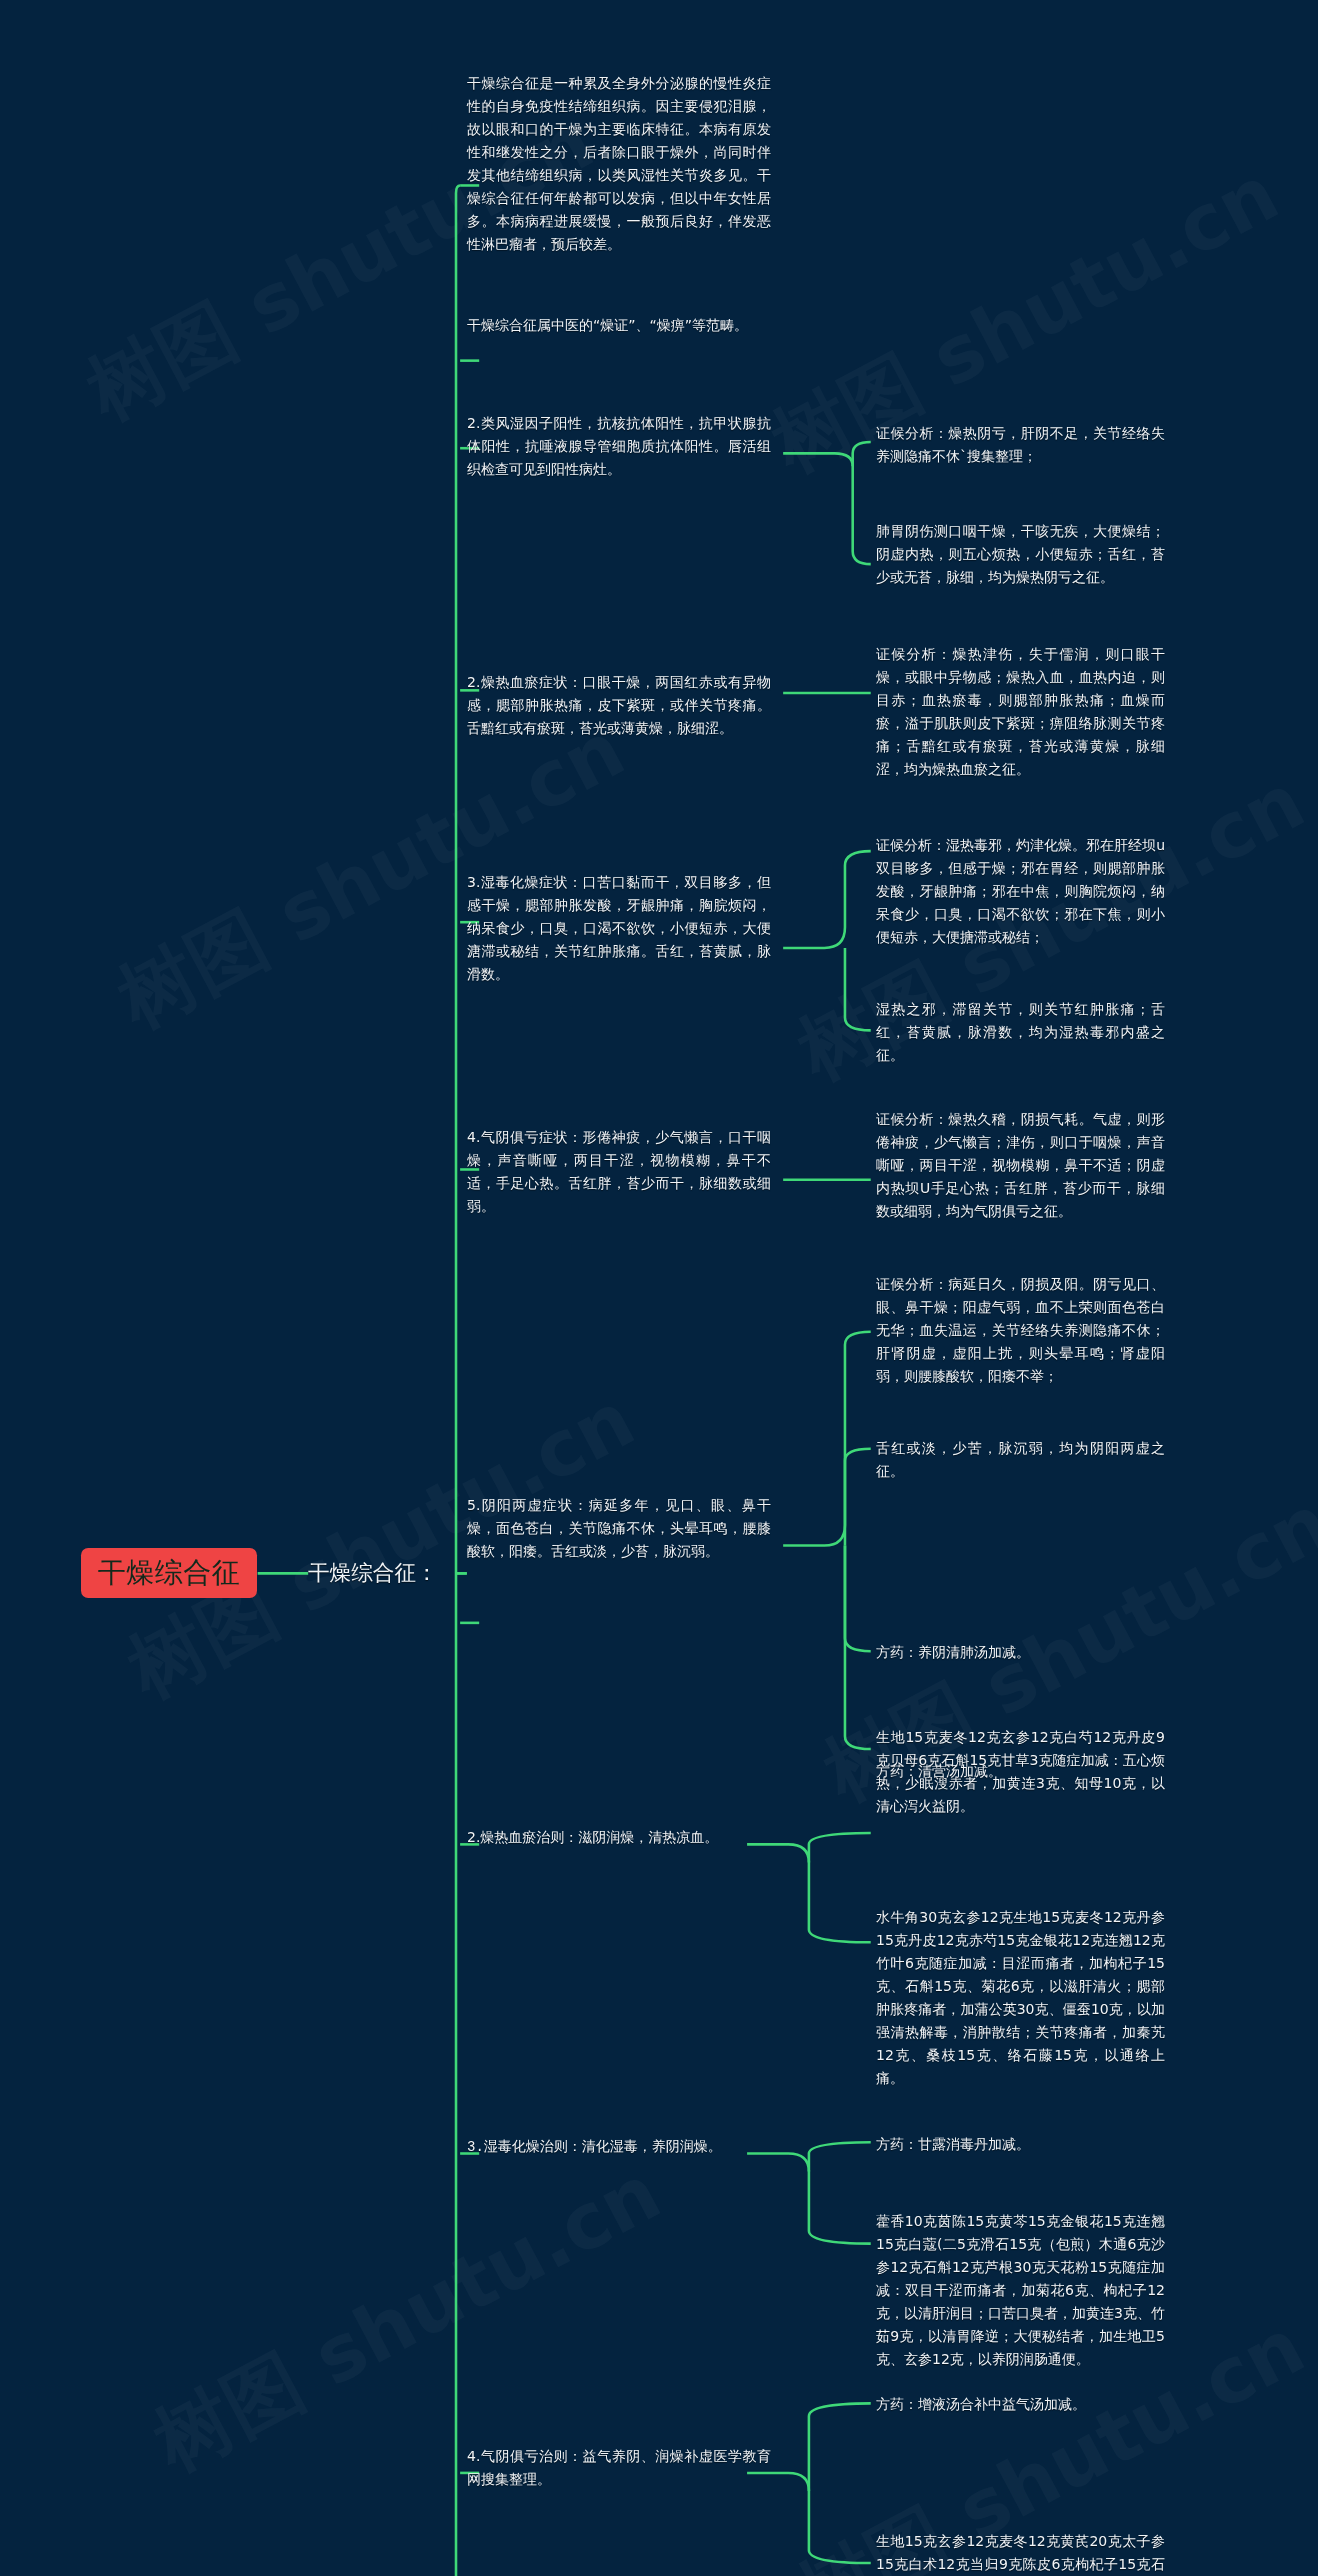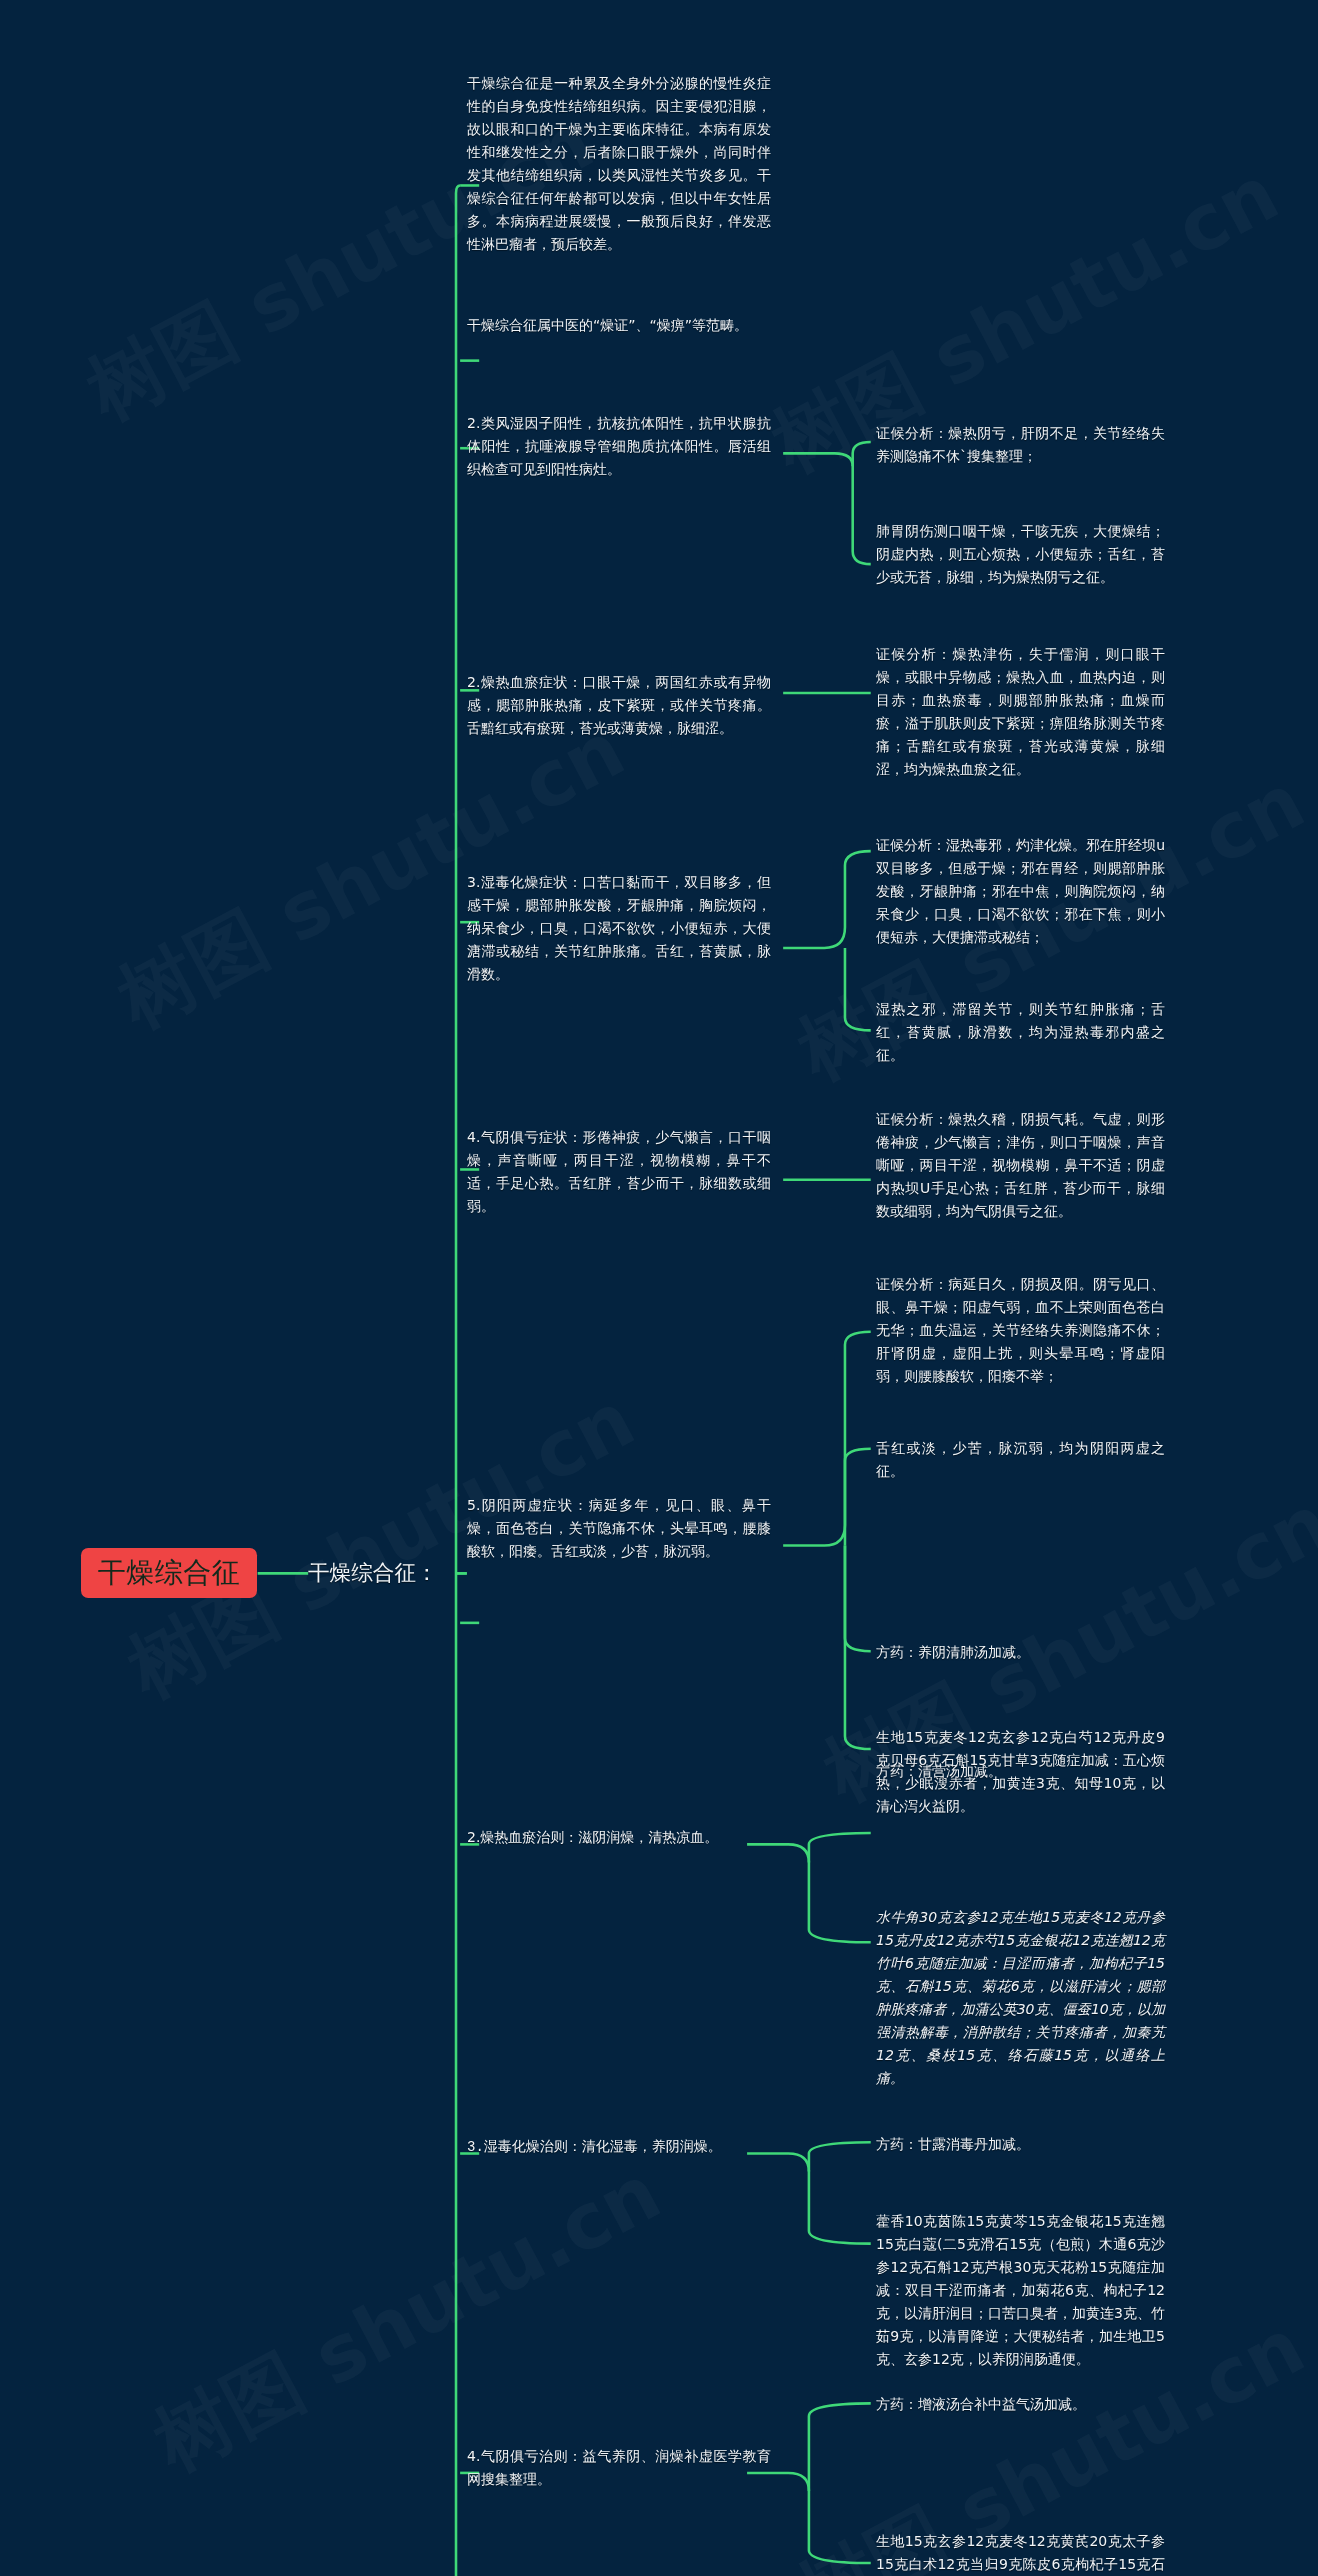--- a/index.html
+++ b/index.html
@@ -176,20 +176,20 @@
   <div class="l4-node" style="top:520px;">肺胃阴伤测口咽干燥，干咳无疾，大便燥结；阴虚内热，则五心烦热，小便短赤；舌红，苔少或无苔，脉细，均为燥热阴亏之征。</div>
   <div class="l4-node" style="top:643px;">证候分析：燥热津伤，失于儒润，则口眼干燥，或眼中异物感；燥热入血，血热内迫，则目赤；血热瘀毒，则腮部肿胀热痛；血燥而瘀，溢于肌肤则皮下紫斑；痹阻络脉测关节疼痛；舌黯红或有瘀斑，苔光或薄黄燥，脉细涩，均为燥热血瘀之征。</div>
   <div class="l4-node" style="top:834px;">证候分析：湿热毒邪，灼津化燥。邪在肝经坝u双目眵多，但感于燥；邪在胃经，则腮部肿胀发酸，牙龈肿痛；邪在中焦，则胸院烦闷，纳呆食少，口臭，口渴不欲饮；邪在下焦，则小便短赤，大便搪滞或秘结；</div>
   <div class="l4-node" style="top:1108px;">证候分析：燥热久稽，阴损气耗。气虚，则形倦神疲，少气懒言；津伤，则口于咽燥，声音嘶哑，两目干涩，视物模糊，鼻干不适；阴虚内热坝U手足心热；舌红胖，苔少而干，脉细数或细弱，均为气阴俱亏之征。</div>
   <div class="l4-node" style="top:998px;">湿热之邪，滞留关节，则关节红肿胀痛；舌红，苔黄腻，脉滑数，均为湿热毒邪内盛之征。</div>
   <div class="l4-node" style="top:1273px;">证候分析：病延日久，阴损及阳。阴亏见口、眼、鼻干燥；阳虚气弱，血不上荣则面色苍白无华；血失温运，关节经络失养测隐痛不休；肝肾阴虚，虚阳上扰，则头晕耳鸣；肾虚阳弱，则腰膝酸软，阳痿不举；</div>
   <div class="l4-node" style="top:1437px;">舌红或淡，少苦，脉沉弱，均为阴阳两虚之征。</div>
   <div class="l4-node" style="top:1641px;">方药：养阴清肺汤加减。</div>
   <div class="l4-node" style="top:1726px;">生地15克麦冬12克玄参12克白芍12克丹皮9克贝母6克石斛15克甘草3克随症加减：五心烦热，少眠溲赤者，加黄连3克、知母10克，以清心泻火益阴。</div>
   <div class="l4-node" style="top:1760px;">方药：清营汤加减。</div>
-  <div class="l4-node" style="top:1906px;font-style:italic;">水牛角30克玄参12克生地15克麦冬12克丹参15克丹皮12克赤芍15克金银花12克连翘12克竹叶6克随症加减：目涩而痛者，加枸杞子15克、石斛15克、菊花6克，以滋肝清火；腮部肿胀疼痛者，加蒲公英30克、僵蚕10克，以加强清热解毒，消肿散结；关节疼痛者，加秦艽12克、桑枝15克、络石藤15克，以通络上痛。</div>
+  <div class="l4-node" style="top:1906px;">水牛角30克玄参12克生地15克麦冬12克丹参15克丹皮12克赤芍15克金银花12克连翘12克竹叶6克随症加减：目涩而痛者，加枸杞子15克、石斛15克、菊花6克，以滋肝清火；腮部肿胀疼痛者，加蒲公英30克、僵蚕10克，以加强清热解毒，消肿散结；关节疼痛者，加秦艽12克、桑枝15克、络石藤15克，以通络上痛。</div>
   <div class="l4-node" style="top:2133px;">方药：甘露消毒丹加减。</div>
   <div class="l4-node" style="top:2210px;">藿香10克茵陈15克黄芩15克金银花15克连翘15克白蔻(二5克滑石15克（包煎）木通6克沙参12克石斛12克芦根30克天花粉15克随症加减：双目干涩而痛者，加菊花6克、枸杞子12克，以清肝润目；口苦口臭者，加黄连3克、竹茹9克，以清胃降逆；大便秘结者，加生地卫5克、玄参12克，以养阴润肠通便。</div>
   <div class="l4-node" style="top:2393px;">方药：增液汤合补中益气汤加减。</div>
   <div class="l4-node" style="top:2530px;">生地15克玄参12克麦冬12克黄芪20克太子参15克白术12克当归9克陈皮6克枸杞子15克石斛15克升麻6克炙甘草6克随症加减：伴有低热者，加银柴胡10克、鳖甲10克、青蒿10克，以清虚热。</div>
 
 </div>
 
 
 </body></html>

